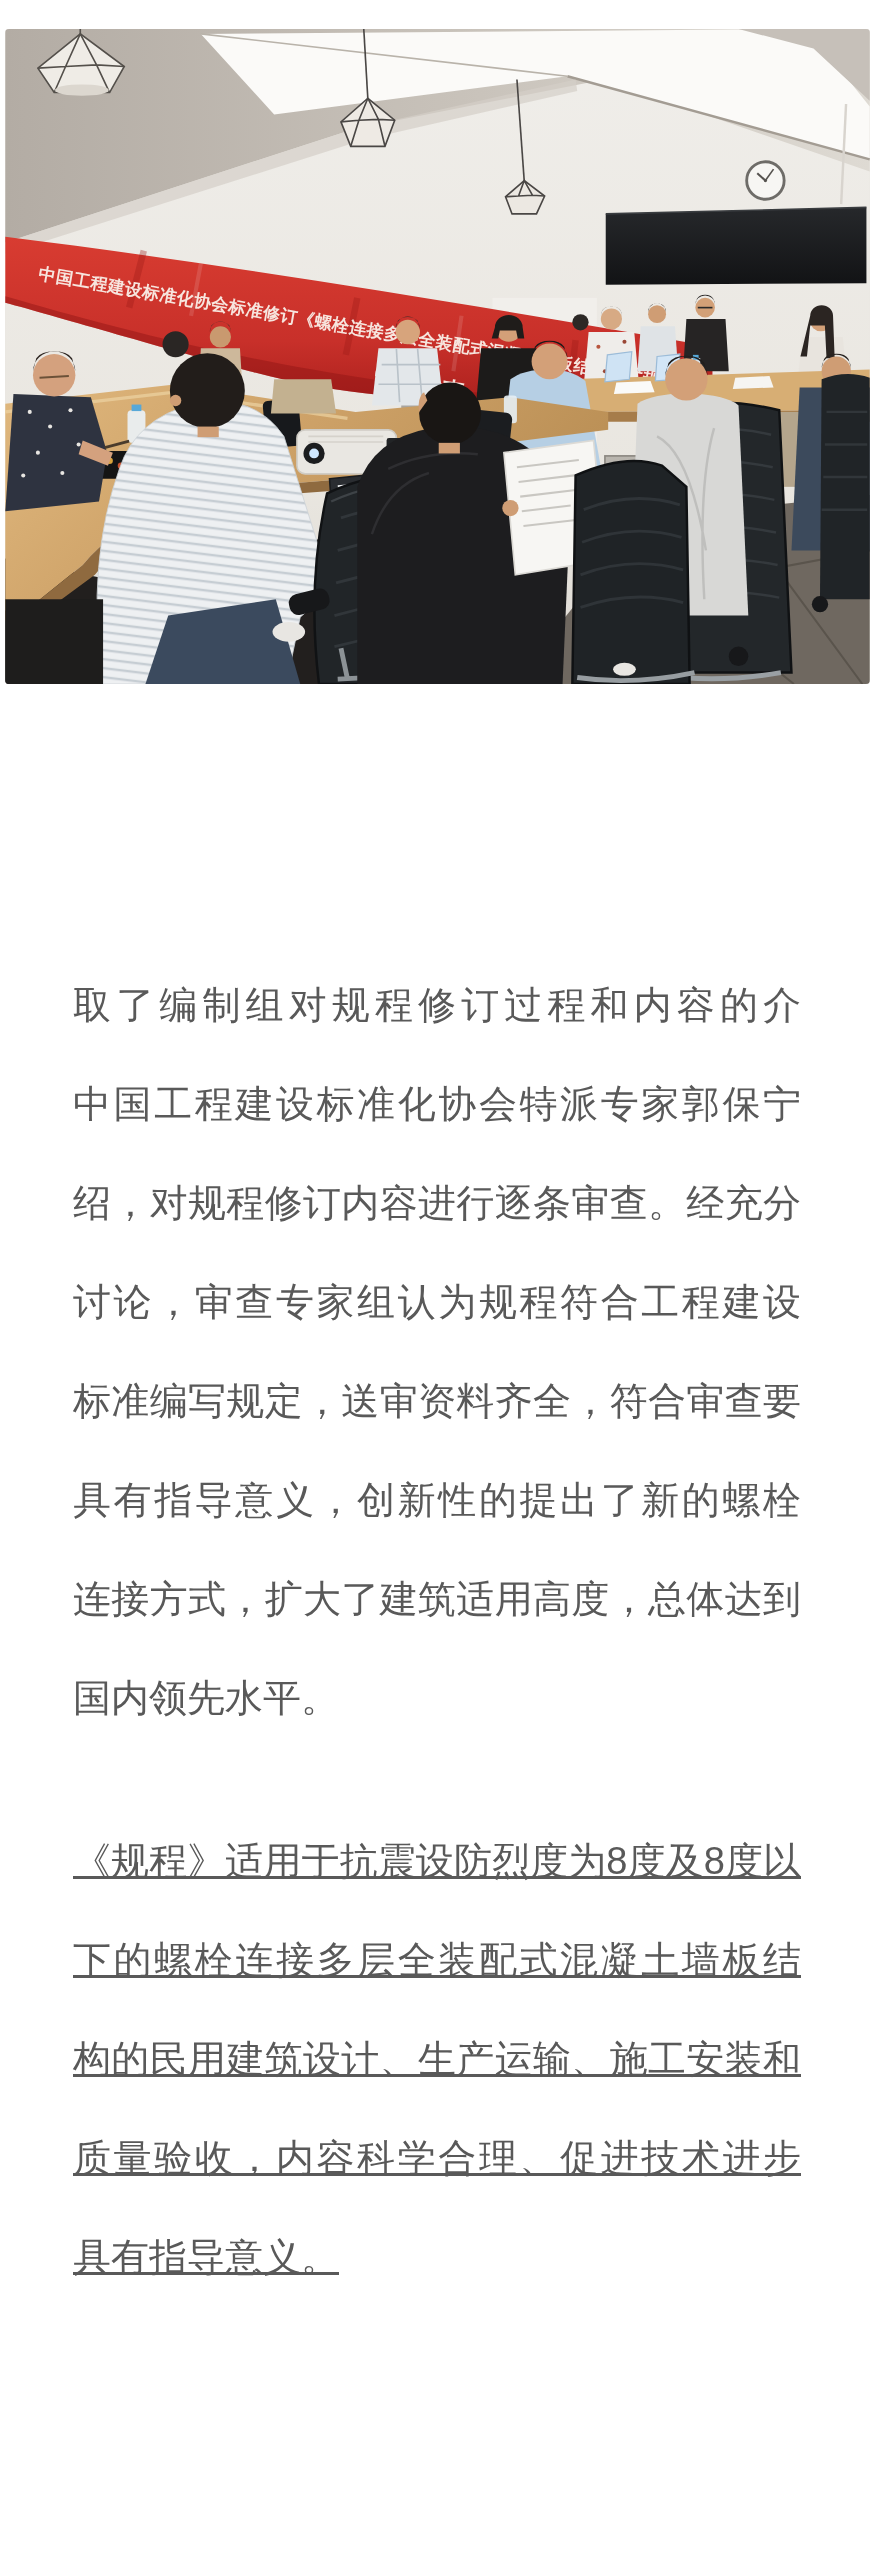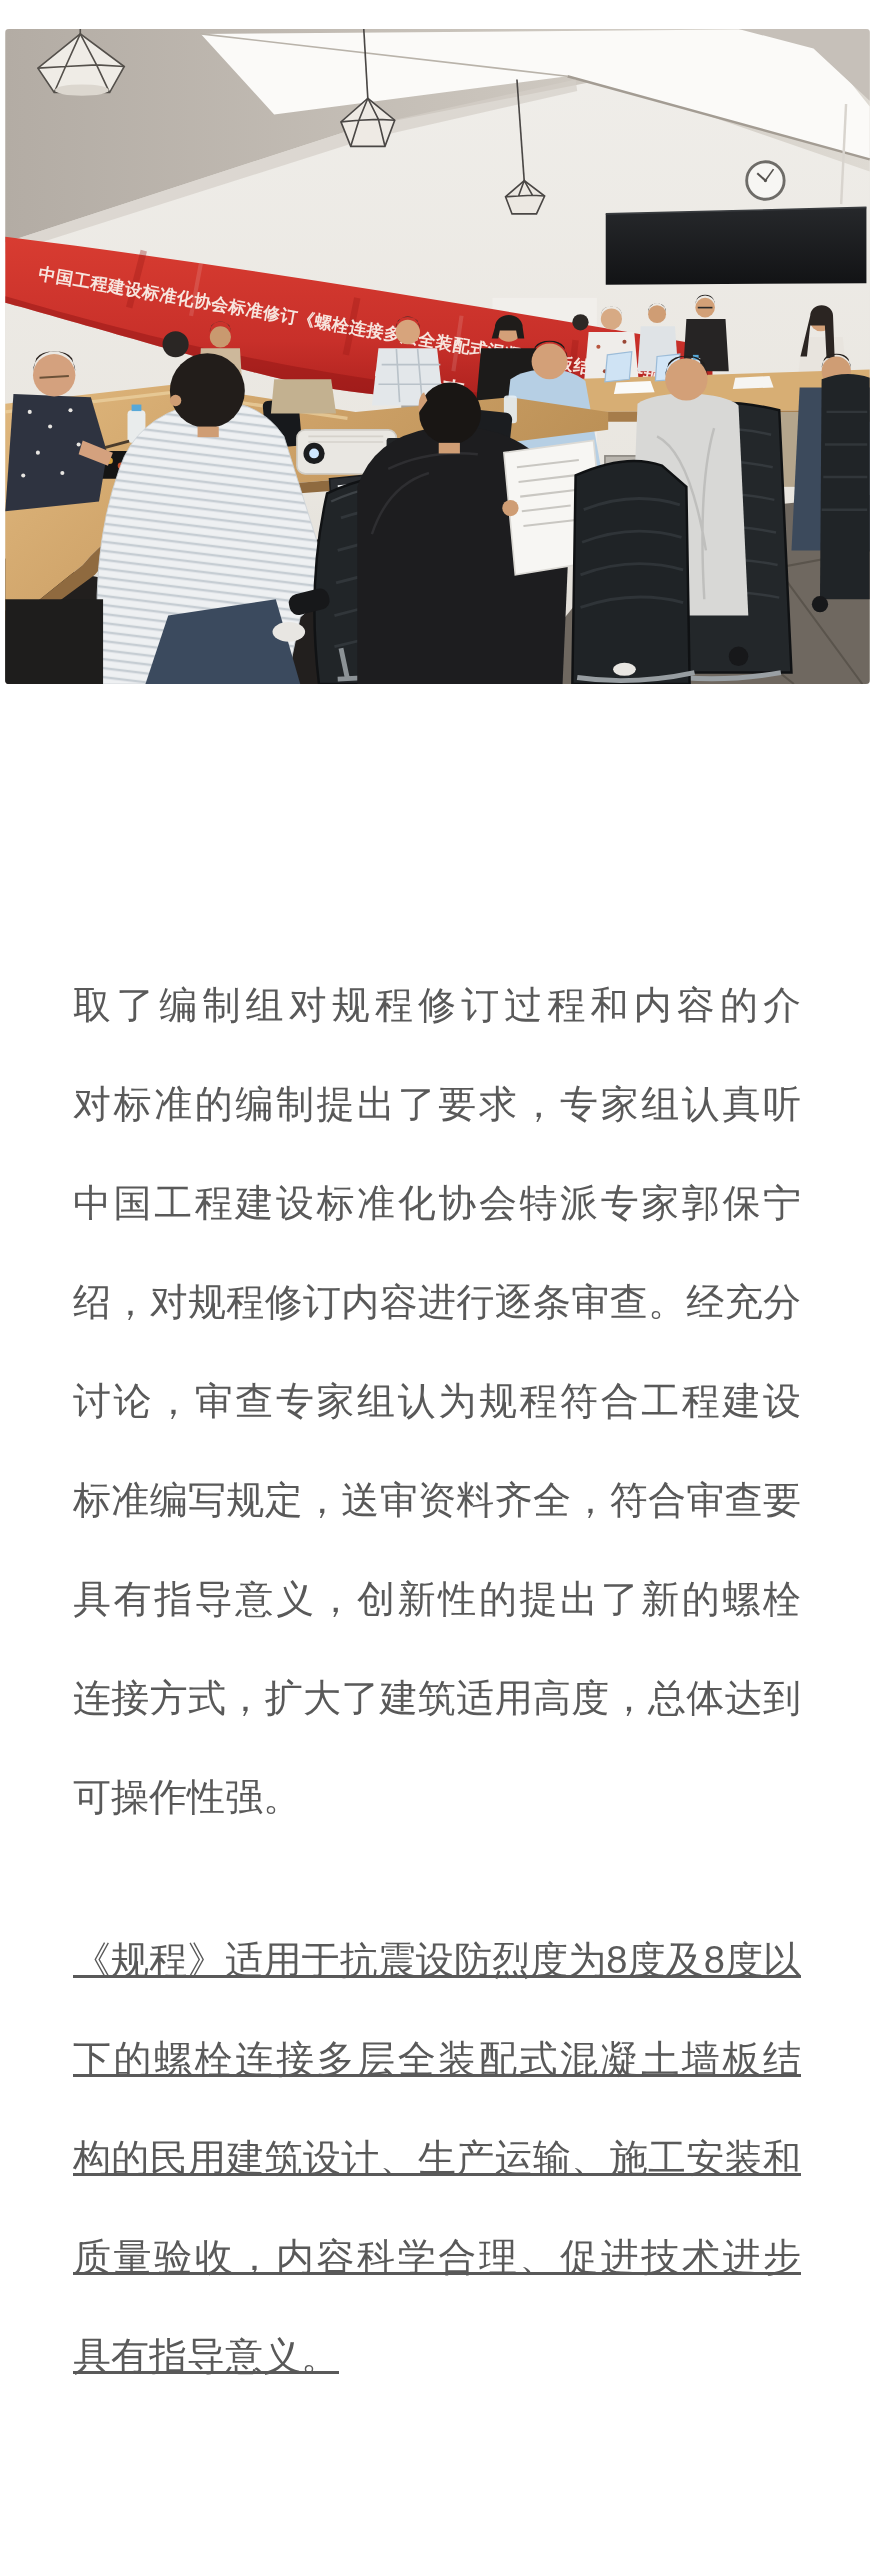--- a/index.html
+++ b/index.html
@@ -293,28 +293,27 @@
     <path d="M702,796 Q770,806 846,790" stroke="#979da1" stroke-width="6" fill="none"></path>
     <ellipse cx="760" cy="786" rx="14" ry="8" fill="#e8e6e2"></ellipse>
   </g>
   <rect x="0" y="700" width="120" height="104" fill="#1e1d1c"></rect>
 </svg>
 </figure>
 
 <section class="article">
   <p class="para">
     <span class="ln">取了编制组对规程修订过程和内容的介</span>
-    <span class="ln">对标准的编制提出了要求，专家组认真听</span>
     <span class="ln">中国工程建设标准化协会特派专家郭保宁</span>
     <span class="ln">绍，对规程修订内容进行逐条审查。经充分</span>
     <span class="ln">讨论，审查专家组认为规程符合工程建设</span>
     <span class="ln">标准编写规定，送审资料齐全，符合审查要</span>
     <span class="ln">具有指导意义，创新性的提出了新的螺栓</span>
     <span class="ln">连接方式，扩大了建筑适用高度，总体达到</span>
-    <span class="ln last">可操作性强。</span>
+    <span class="ln last">国内领先水平。</span>
   </p>
   <p class="para">
     <span class="ln">《规程》适用于抗震设防烈度为8度及8度以</span>
     <span class="ln">下的螺栓连接多层全装配式混凝土墙板结</span>
     <span class="ln">构的民用建筑设计、生产运输、施工安装和</span>
     <span class="ln">质量验收，内容科学合理、促进技术进步</span>
     <span class="ln last">具有指导意义。</span>
   </p>
 </section>
 

